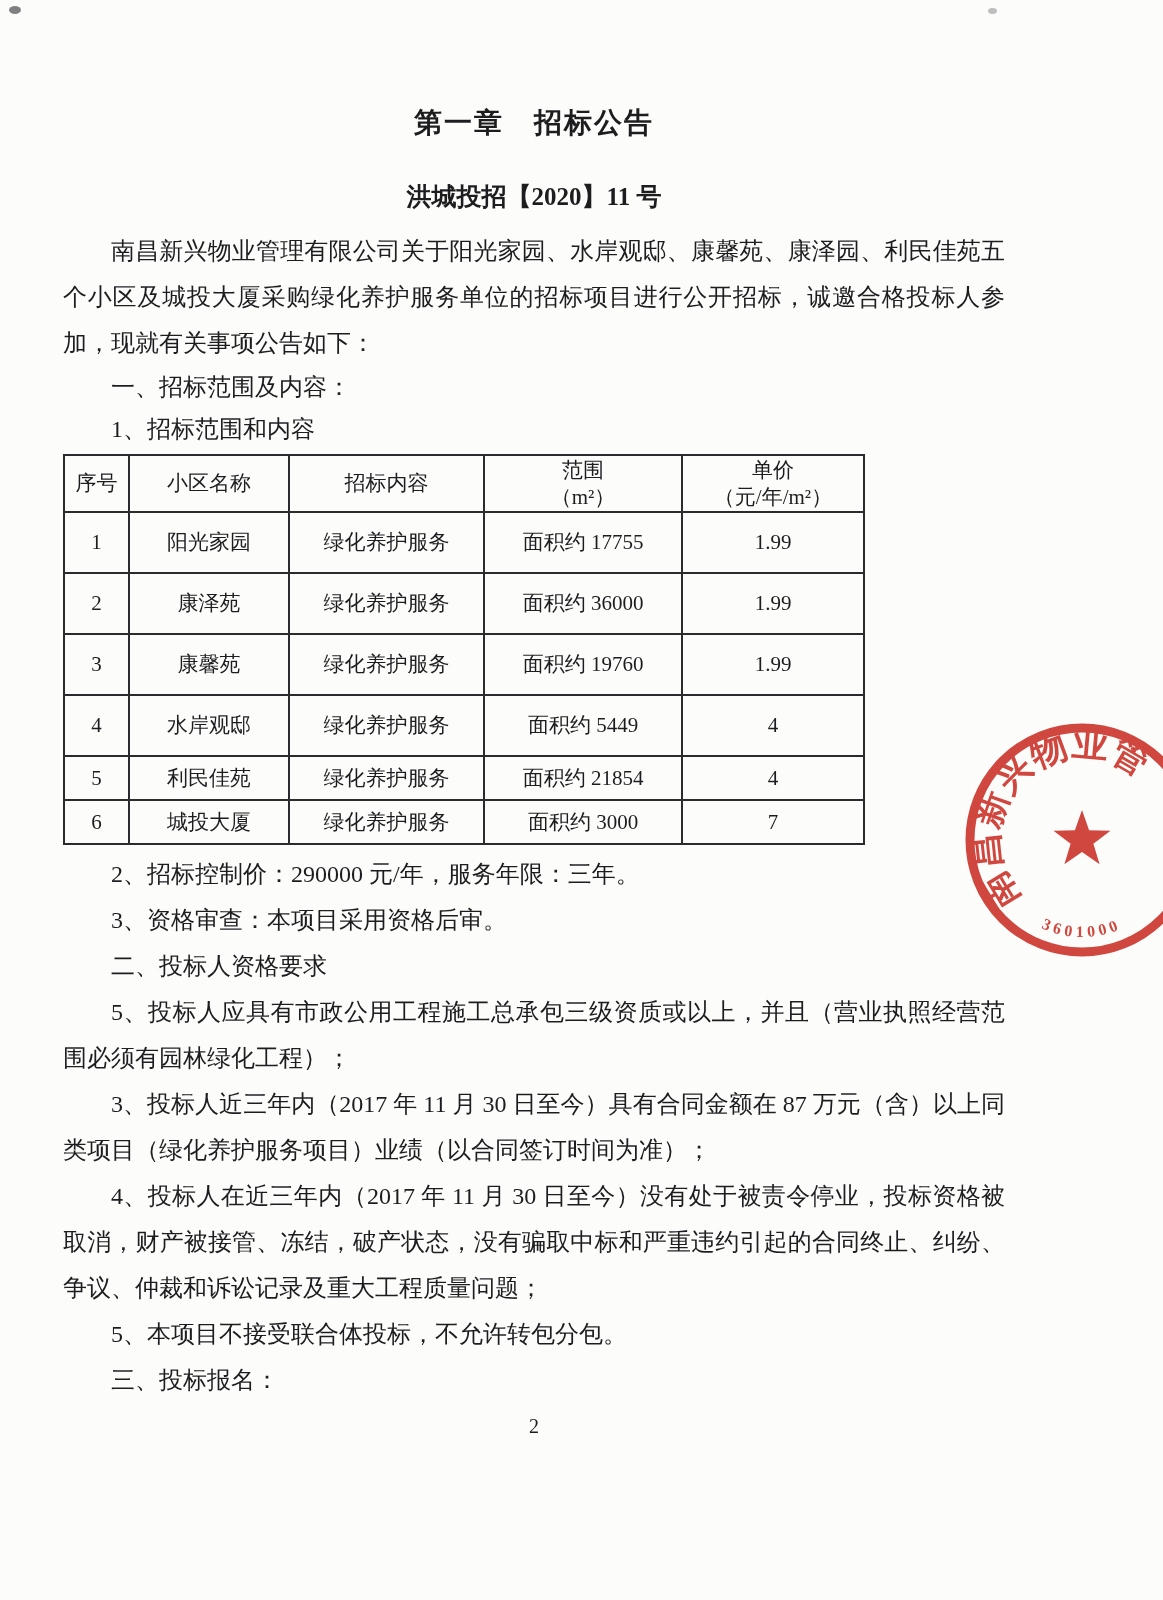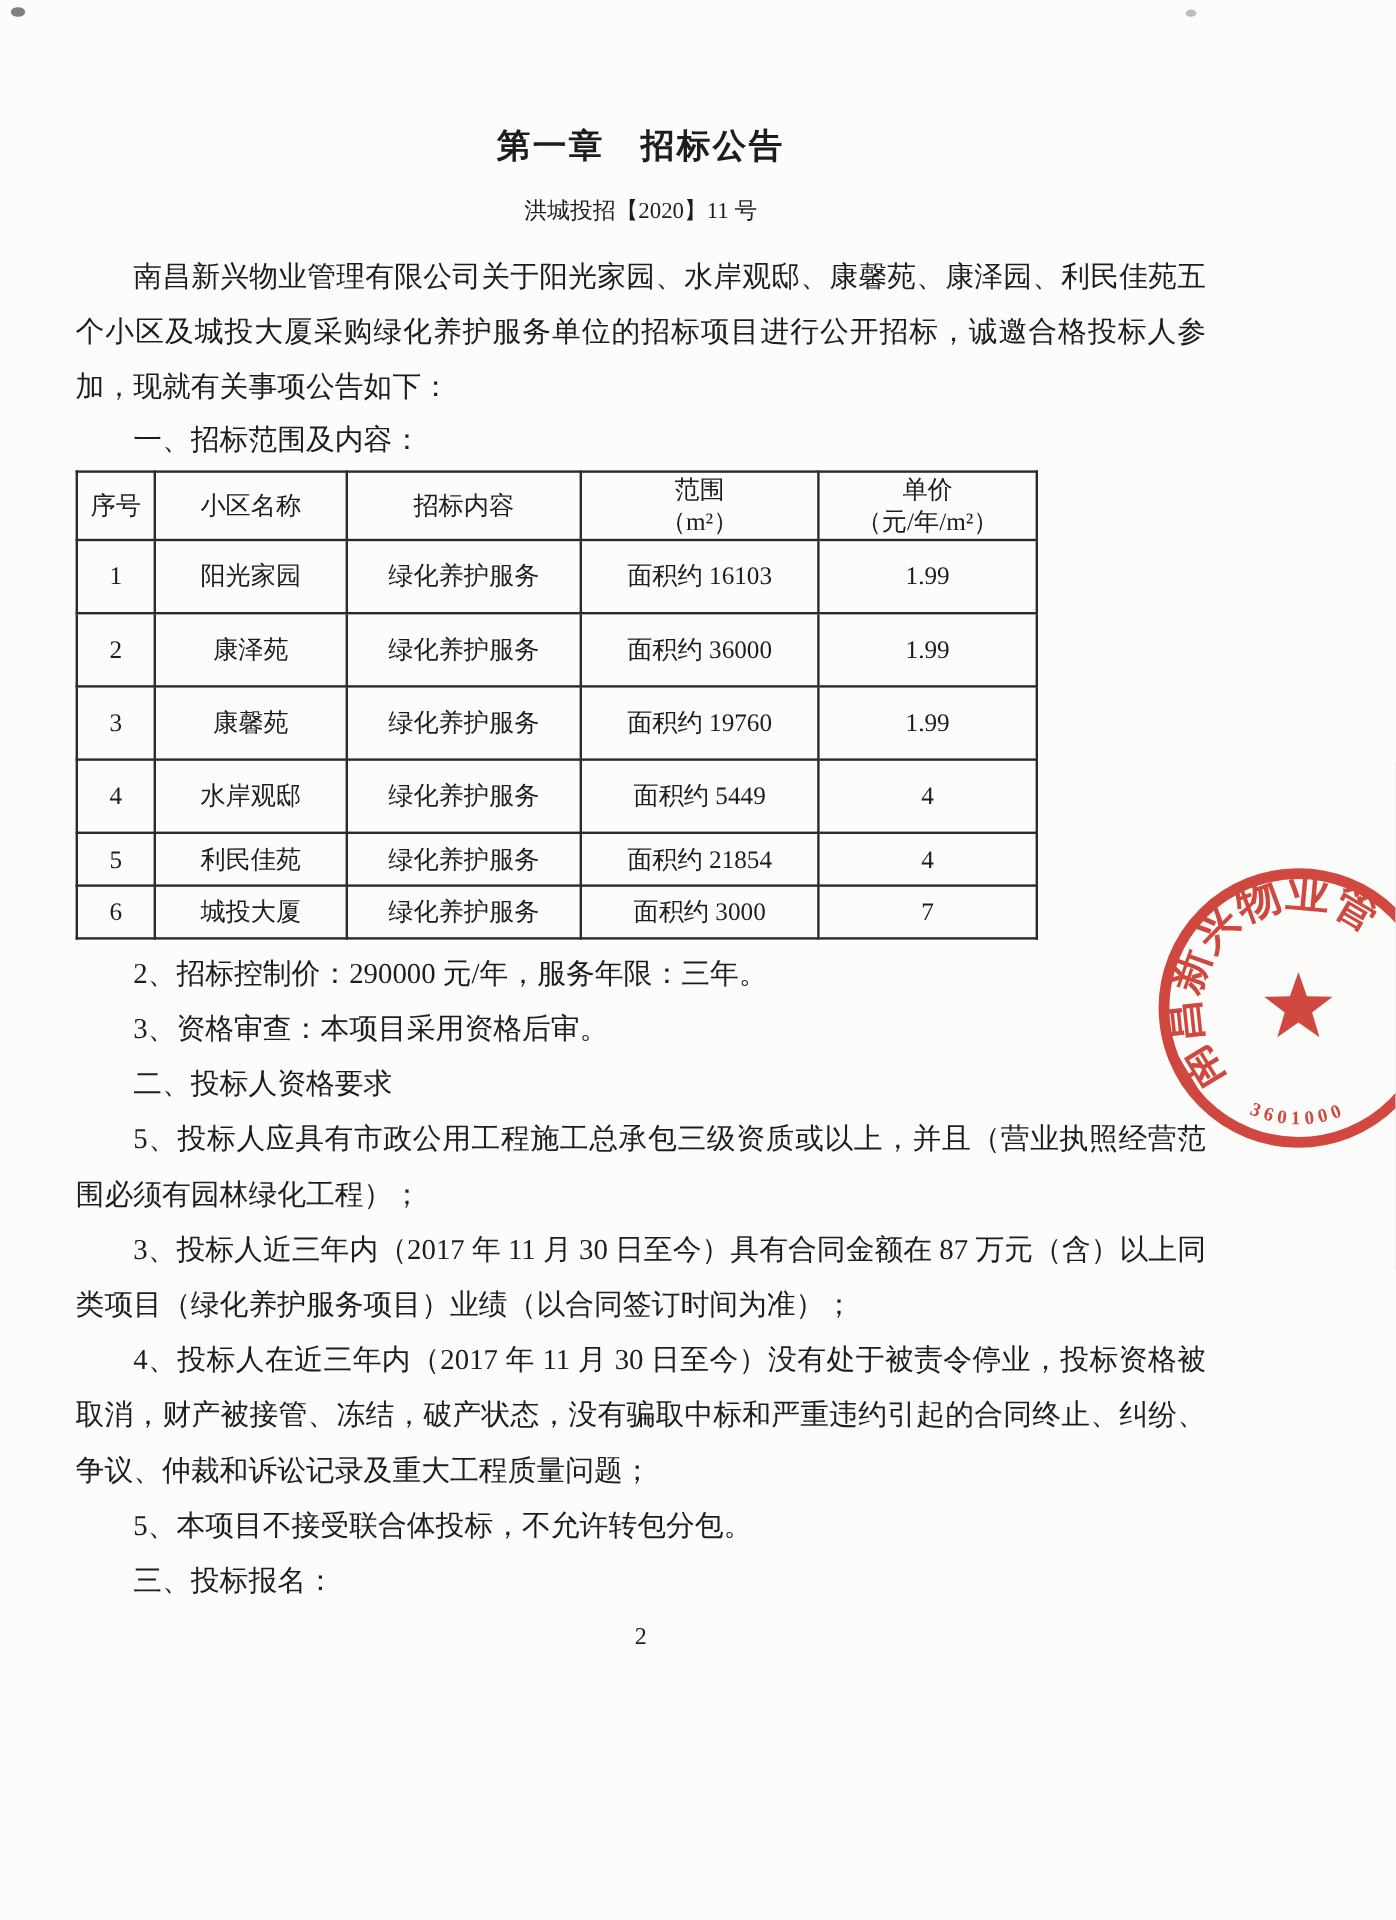--- a/index.html
+++ b/index.html
@@ -12,22 +12,22 @@
     font-family: "Liberation Serif", "DejaVu Serif", serif;
     color: #1d1d20;
   }
   .content { position: absolute; left: 63px; top: 0; width: 942px; }
   .title {
     margin-top: 98px;
     font-size: 28px; font-weight: bold;
     line-height: 50px; text-align: center; letter-spacing: 2px;
   }
   .docnum {
-    margin-top: 14px;
-    font-size: 19px; font-weight: normal;
+    margin-top: 34px;
+    font-size: 25px; font-weight: bold;
     line-height: 30px; text-align: center;
   }
   p.body {
     font-size: 24px; line-height: 46px;
     text-align: justify; text-justify: inter-character;
   }
   p.tight { line-height: 42px; }
   .indent { text-indent: 2em; }
   .b { font-weight: normal; }
   .intro { margin-top: 16px; }
@@ -63,20 +63,21 @@
   <div class="speck speck-a"></div>
   <div class="speck speck-b"></div>
 
   <div class="content">
     <div class="title">第一章　招标公告</div>
     <div class="docnum">洪城投招【2020】11 号</div>
 
     <p class="body indent intro">南昌新兴物业管理有限公司关于阳光家园、水岸观邸、康馨苑、康泽园、利民佳苑五个小区及城投大厦采购绿化养护服务单位的招标项目进行公开招标，诚邀合格投标人参加，现就有关事项公告如下：</p>
 
     <p class="body tight indent b">一、招标范围及内容：</p>
+    <p class="body tight indent b">1、招标范围和内容</p>
 
     <table class="projects">
       <colgroup>
         <col style="width:65px">
           <col style="width:160px">
           <col style="width:195px">
           <col style="width:198px">
           <col style="width:182px">
       </colgroup>
       <tbody>
@@ -99,21 +100,21 @@
             </th>
         <th>
               <div>单价</div>
               <div>（元/年/m²）</div>
             </th>
       </tr>
       <tr class="tall">
         <td>1</td>
         <td>阳光家园</td>
         <td>绿化养护服务</td>
-        <td>面积约 16103</td>
+        <td>面积约 17755</td>
         <td>1.99</td>
       </tr>
       <tr class="tall">
         <td>2</td>
         <td>康泽苑</td>
         <td>绿化养护服务</td>
         <td>面积约 36000</td>
         <td>1.99</td>
       </tr>
       <tr class="tall">

